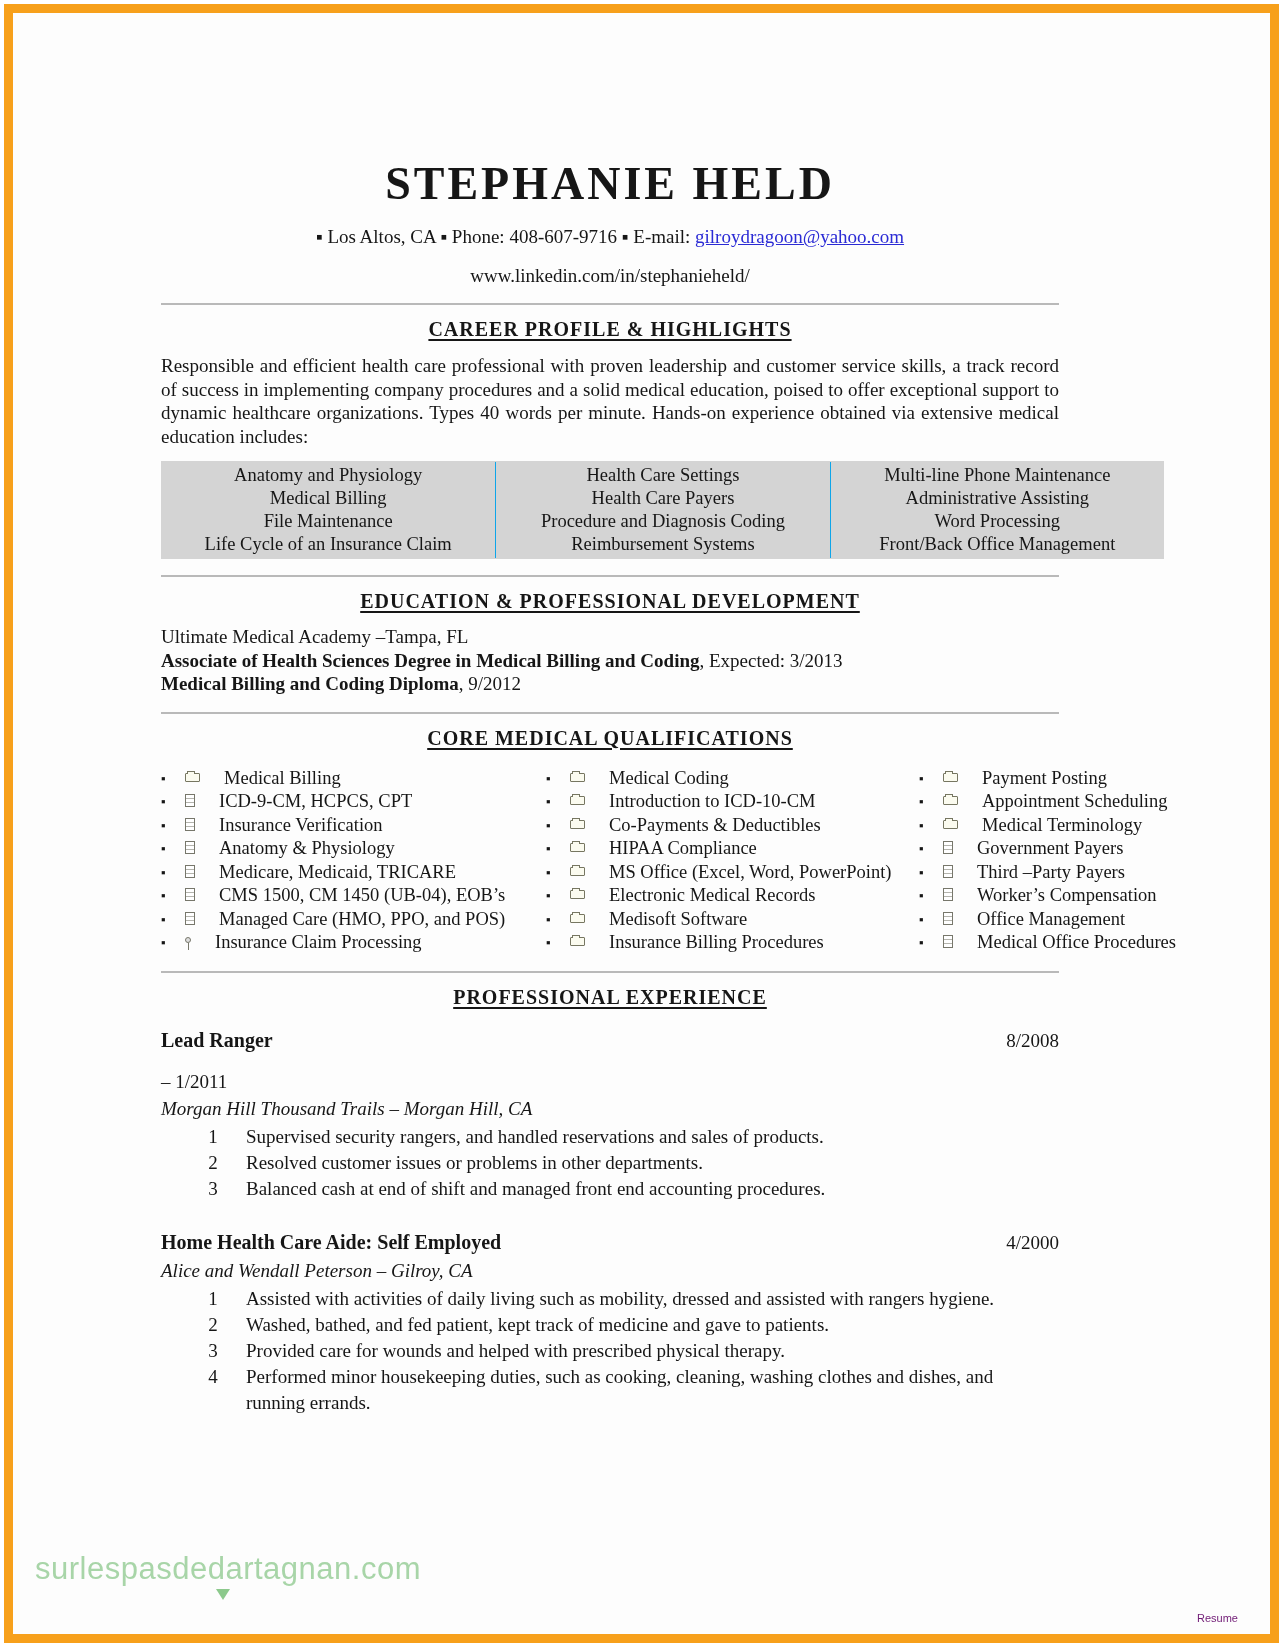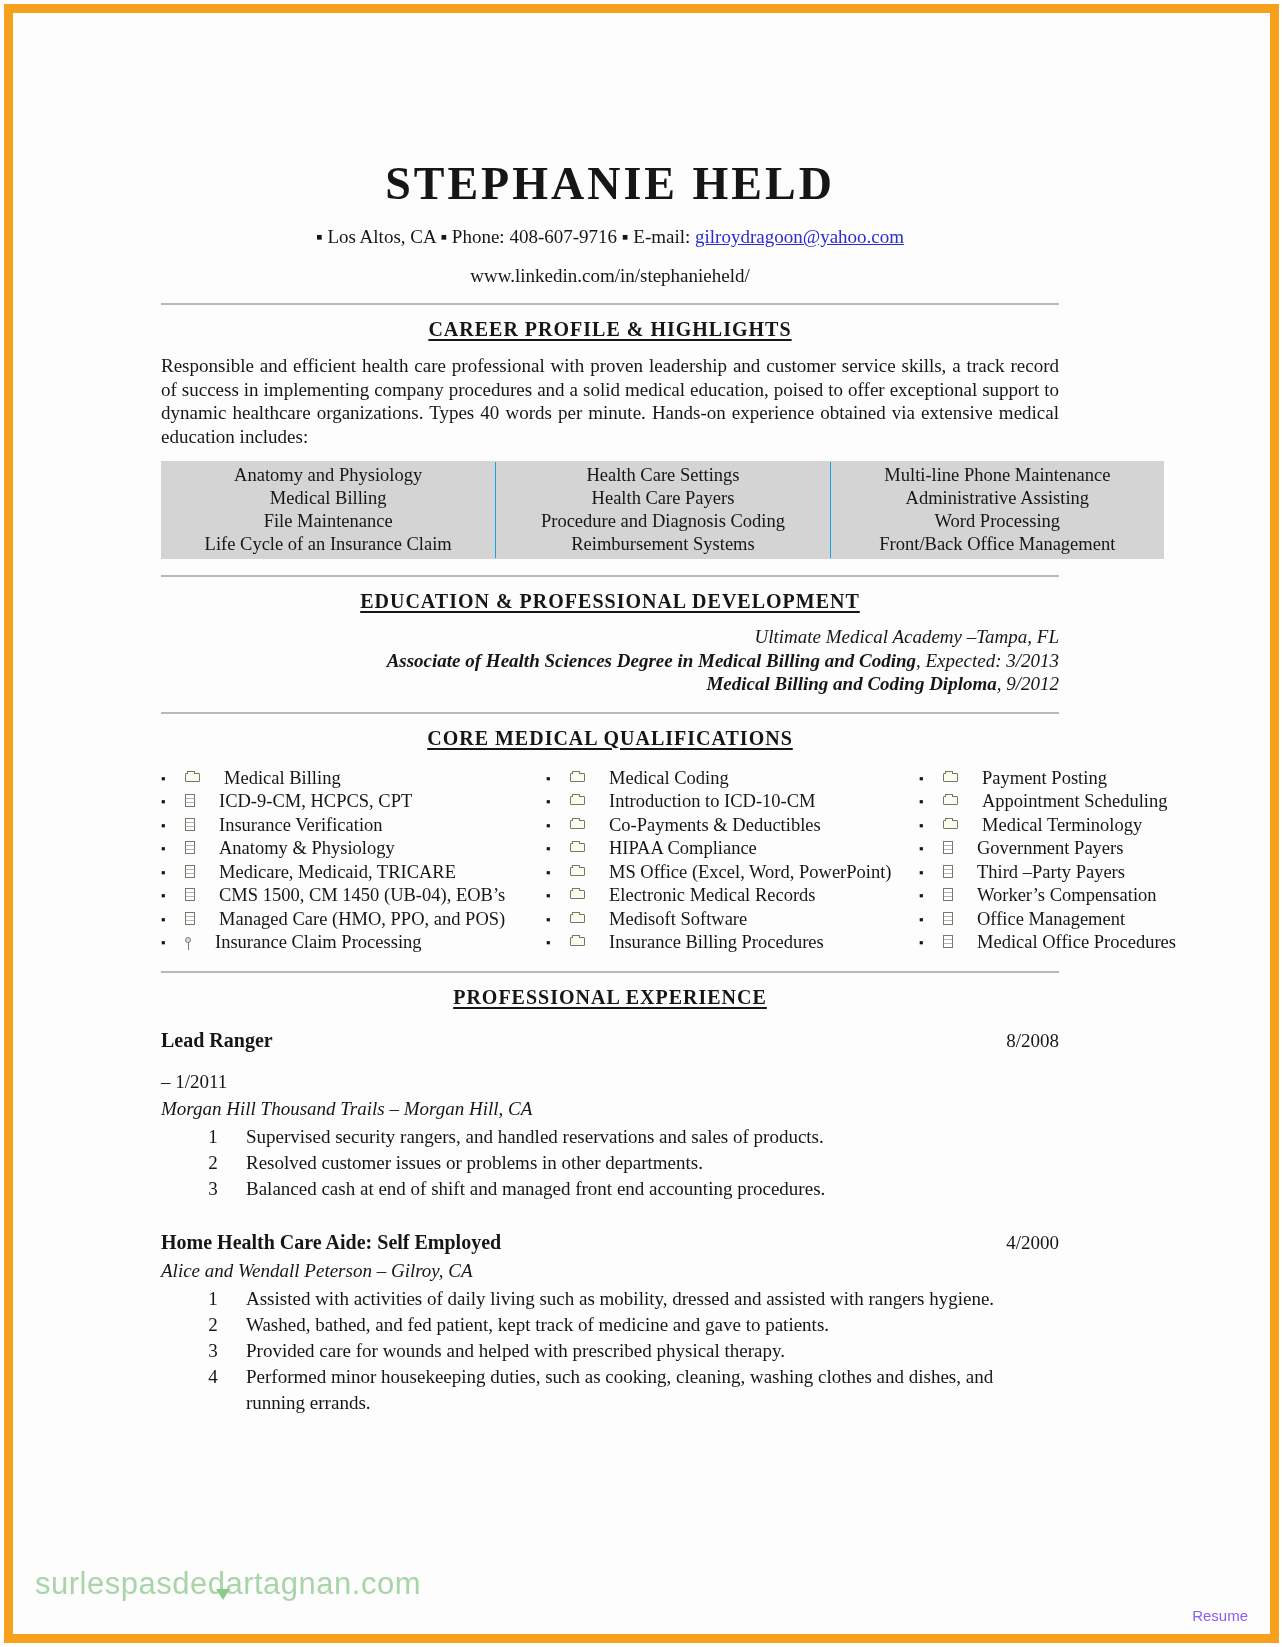--- a/index.html
+++ b/index.html
@@ -40,21 +40,21 @@
     margin-top:12px; font-size:19px; line-height:23.5px; text-align:justify;
   }
   .skills-table {
     margin-top:13px; margin-right:-105px; background:#d4d4d4;
     display:grid; grid-template-columns:1fr 1fr 1fr; padding:1px 0;
   }
   .skills-col { text-align:center; font-size:18.5px; line-height:23px; padding:2px 6px; }
   .skills-col + .skills-col { border-left:1px solid #0ea5e9; }
 
   
-  .edu-line { text-align:right; font-size:19px; line-height:23.5px;font-style:italic; }
+  .edu-line { text-align:left; font-size:19px; line-height:23.5px; }
   .edu-block { margin-top:11px; }
   .b { font-weight:bold; }
 
   
   .quals {
     margin-top:16px; margin-right:-150px;
     display:grid; grid-template-columns:385px 373px 292px;
   }
   .q-item { display:flex; align-items:flex-start; min-height:23.5px; font-size:18.5px; line-height:23.5px; }
   .q-bullet { flex:0 0 12px; font-size:13px; line-height:23.5px; }
@@ -85,31 +85,31 @@
   .job-date { font-size:19px; }
   .job-date-cont { font-size:19px; margin-top:17px; line-height:23px; }
   .job-company { font-size:19px; font-style:italic; margin-top:4px; line-height:23px; }
   .xp-list { margin-top:4px; }
   .xp-bullet { display:flex; margin-left:45px; font-size:19px; line-height:26px; }
   .xp-num { flex:0 0 14px; text-align:center; }
   .xp-text { flex:1 1 auto; margin-left:26px; padding-right:30px; }
 
   
   .watermark {
-    position:absolute; left:22px; bottom:32px; font-family:"Liberation Sans", sans-serif;
+    position:absolute; left:22px; bottom:47px; font-family:"Liberation Sans", sans-serif;
     font-size:31px; color:#a8d5a8; letter-spacing:0.5px;
   }
   .watermark-arrow {
     position:absolute; left:203px; bottom:34px; width:0; height:0;
     border-left:7px solid transparent; border-right:7px solid transparent;
     border-top:11px solid #8cc98c;
   }
   .resume-label {
-    position:absolute; right:22px; bottom:10px; font-family:"Liberation Sans", sans-serif;
-    font-size:15px; color:#8b5cf6;
+    position:absolute; right:32px; bottom:10px; font-family:"Liberation Sans", sans-serif;
+    font-size:11px; color:#701a75;
   }
 </style>
 </head>
 <body>
 
 <div class="canvas">
 <div class="frame">
 <div class="page">
   <div class="content">
 

